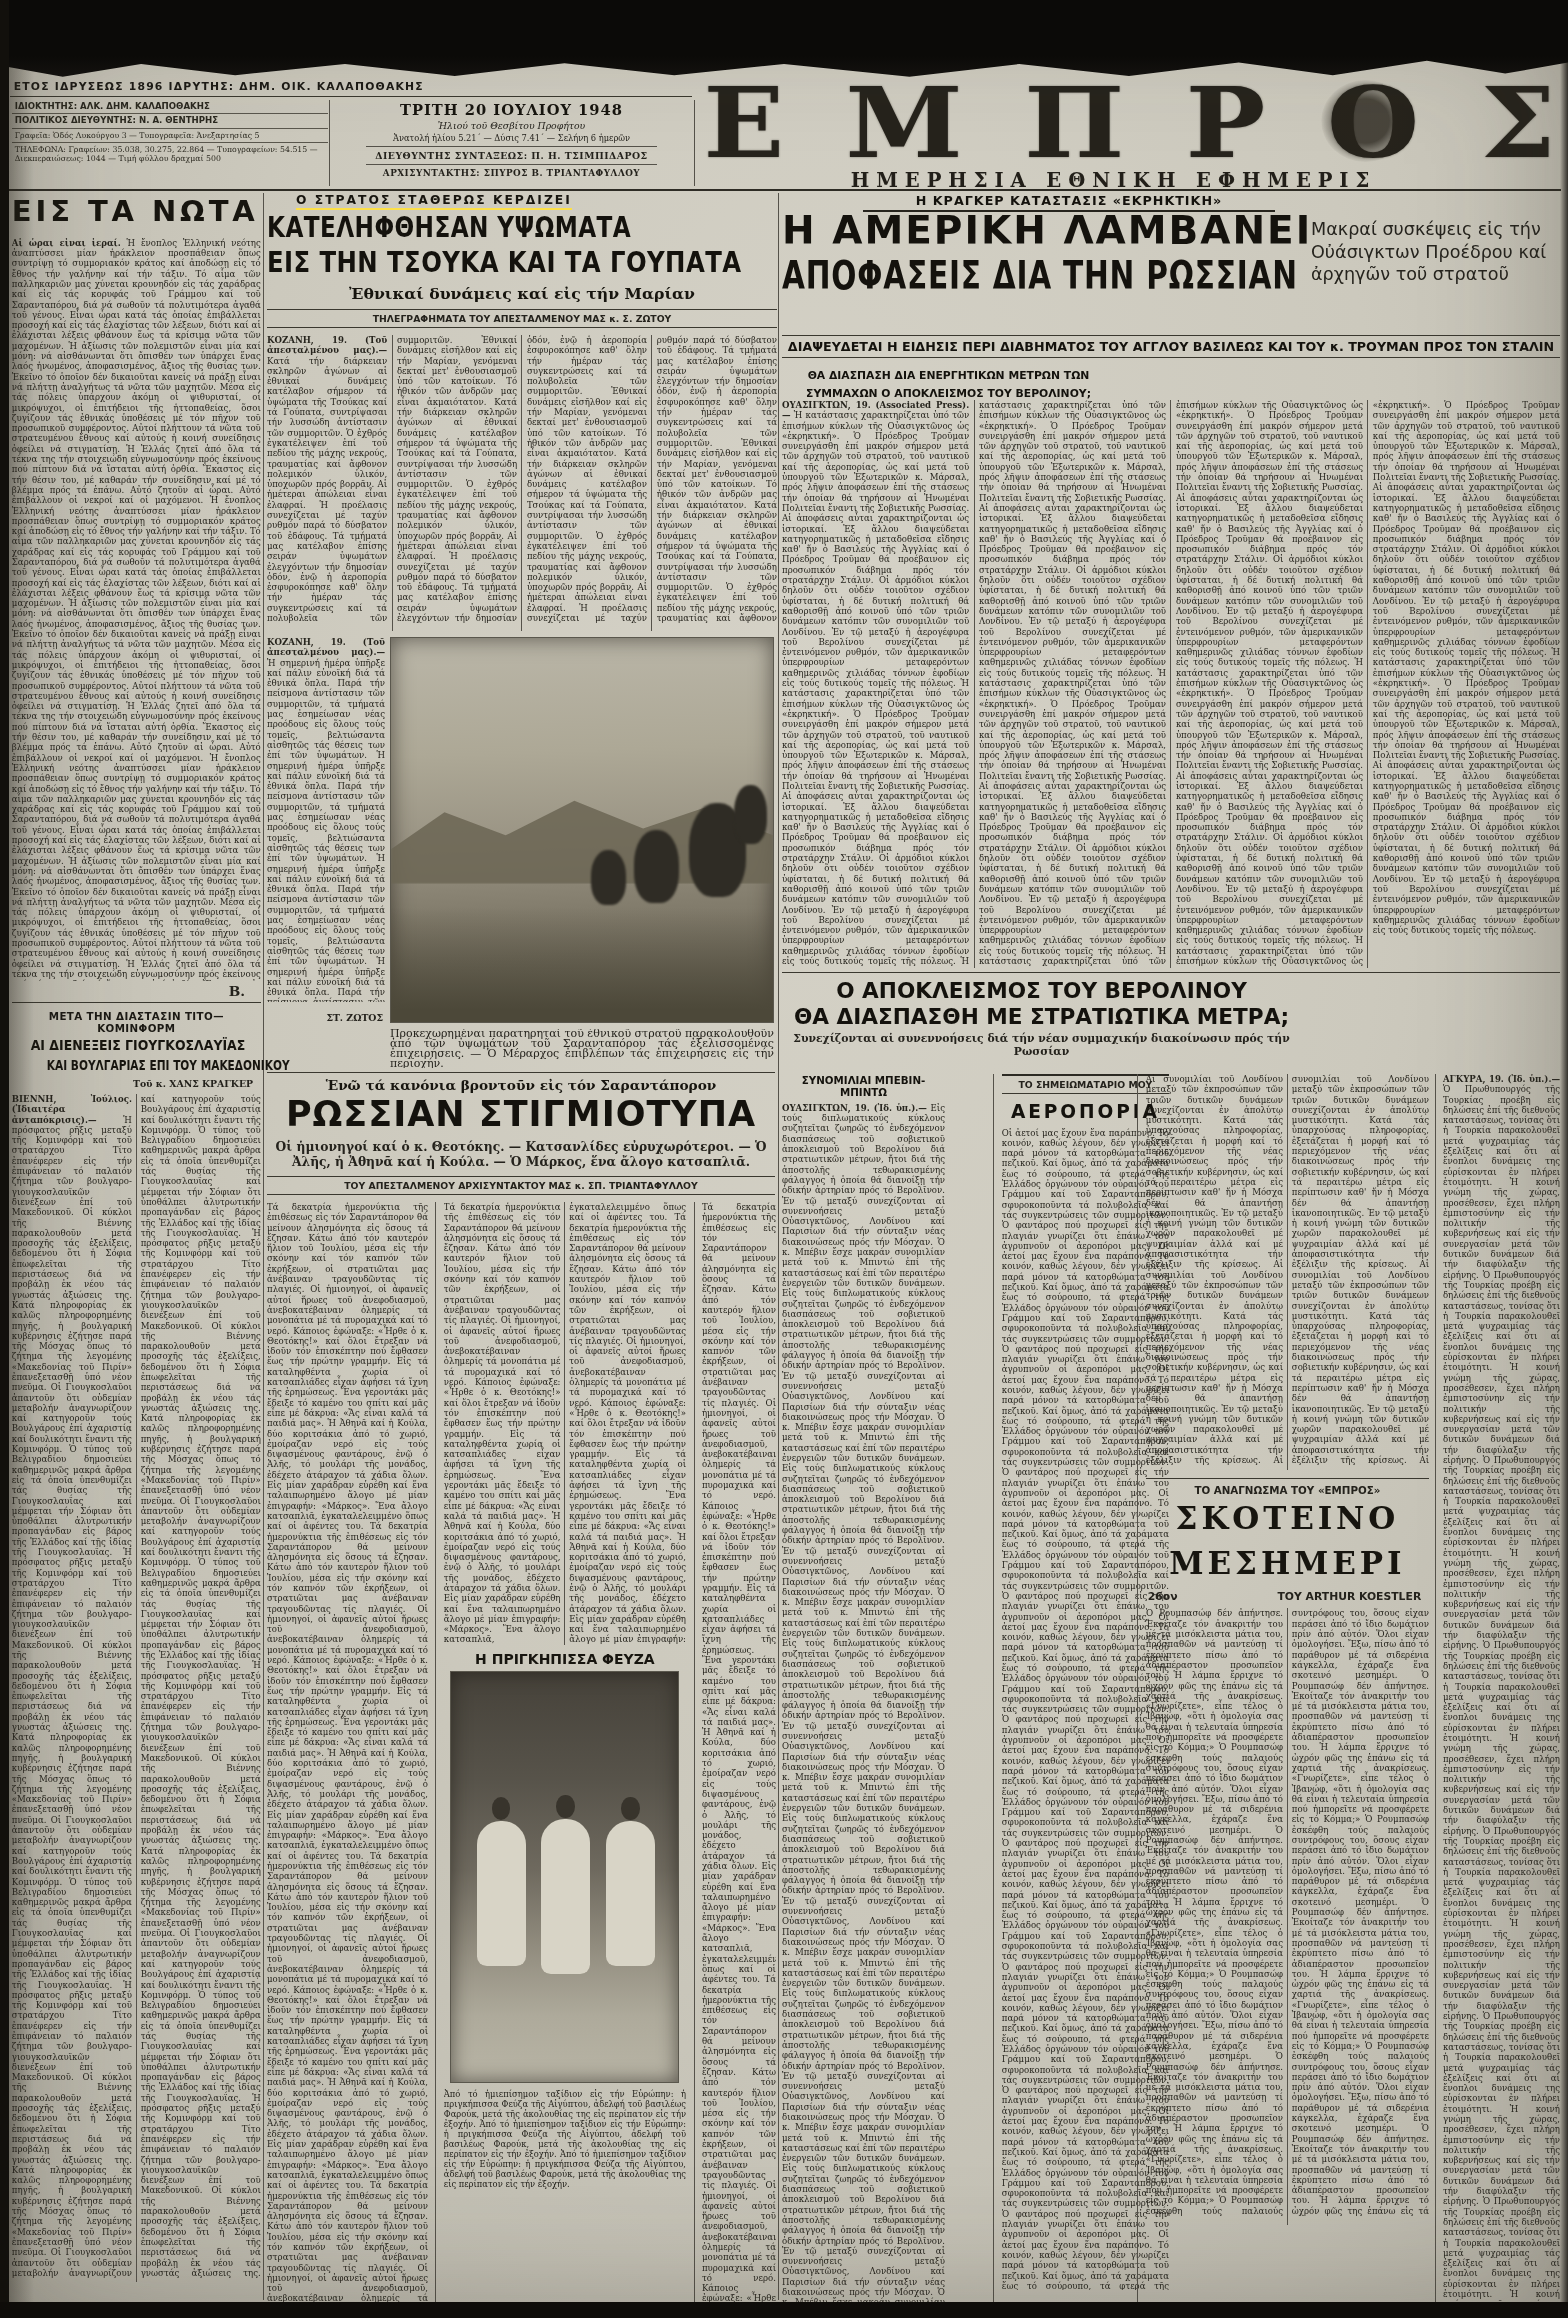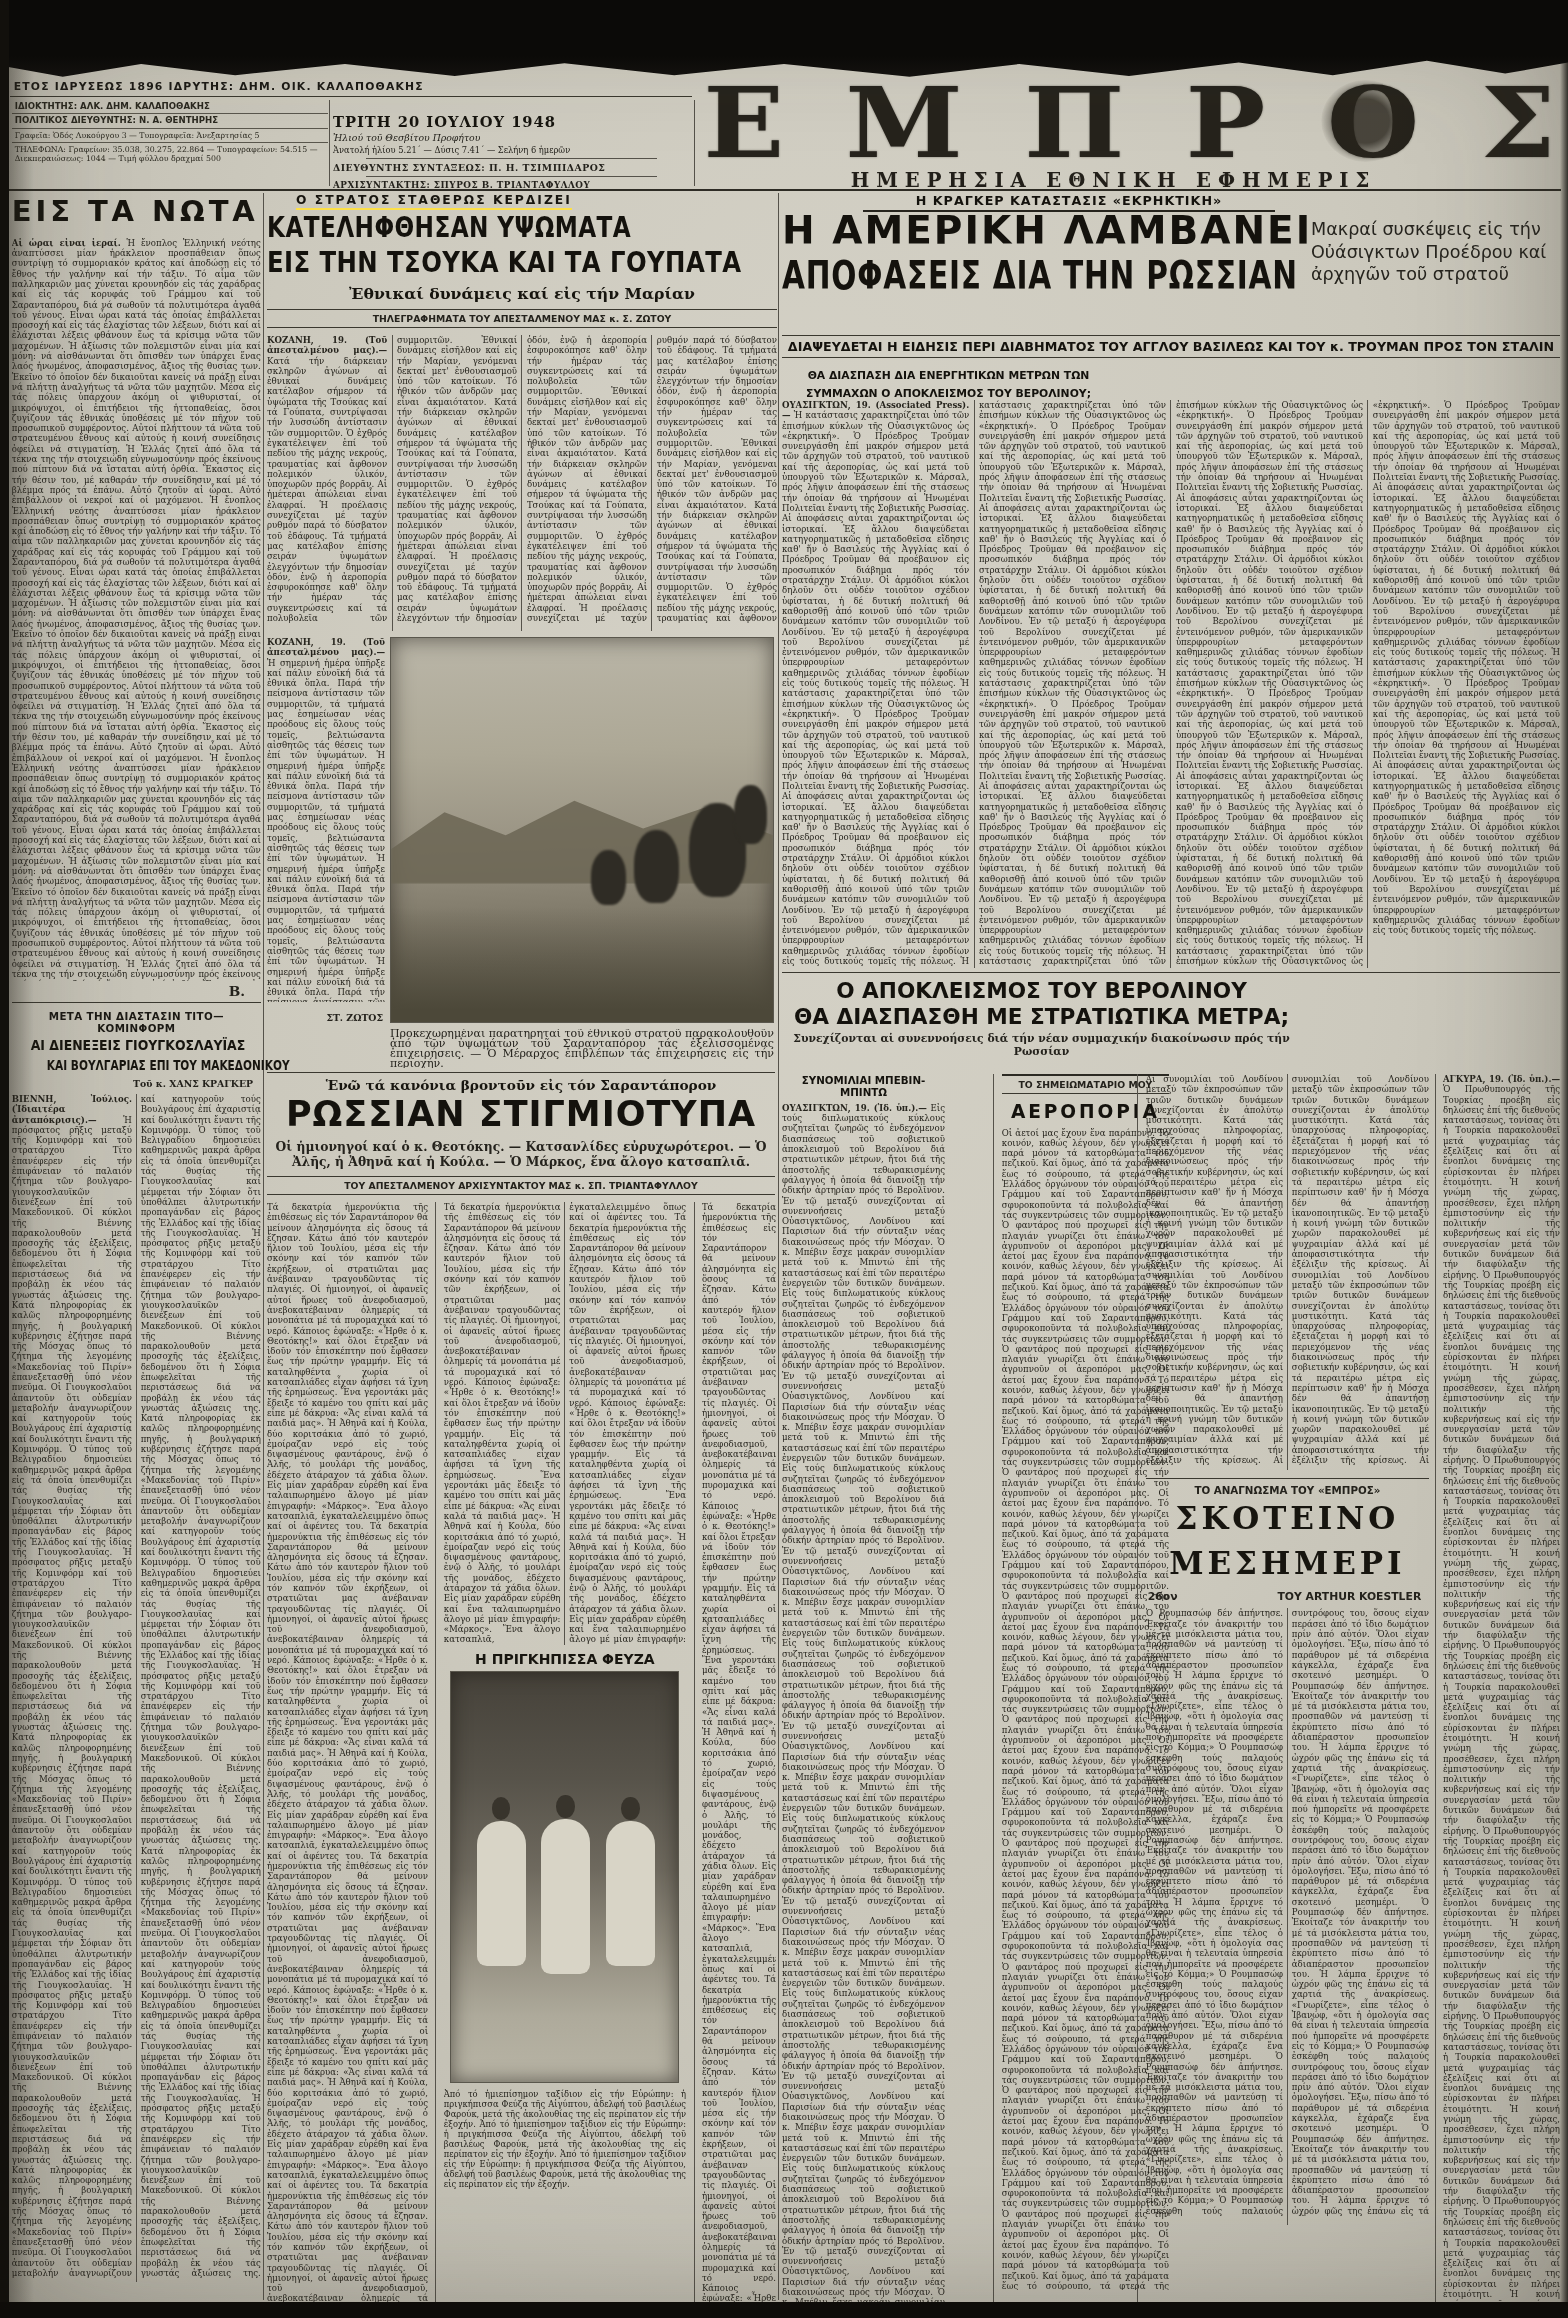--- a/index.html
+++ b/index.html
@@ -18,21 +18,21 @@
   .ctr{text-align:center;}
 
   
   #founding{position:absolute;left:13.7px;top:80px;font-family:"DejaVu Sans",sans-serif;font-weight:700;font-size:10.8px;letter-spacing:1.2px;color:#1c1a15;}
   #mast-rule1{left:9.8px;top:96px;width:682px;}
   #mast-left{position:absolute;left:11.8px;top:100px;width:316px;height:86px;font-size:7.8px;line-height:9.3px;color:#2a281f;}
   .ml-row{padding:2px 2.9px;border-bottom:1px solid #5a574d;}
   .ml-row:last-child{border-bottom:none;}
   .ml-row.b1{font-weight:700;font-size:8.6px;font-family:"DejaVu Sans",sans-serif;}
   #mvr1{left:329px;top:100px;height:86px;}
-  #mast-center{position:absolute;left:333px;top:112px;width:357px;height:86px;text-align:left;}
+  #mast-center{position:absolute;left:333px;top:100px;width:357px;height:86px;text-align:center;}
   #m-date{font-weight:700;font-size:14.7px;margin-top:1px;letter-spacing:1px;color:#17150f;}
   #m-saint{font-style:italic;font-size:9.3px;margin-top:2px;}
   #m-astro{font-size:8.3px;margin-top:2px;}
   .mc-rule{height:1px;background:#55524a;margin:2.9px 33px 0;}
   #m-editor{font-weight:700;font-size:9.3px;margin-top:2.9px;letter-spacing:0.5px;}
   #m-chief{font-weight:700;font-size:8.8px;margin-top:2.9px;letter-spacing:0.5px;}
   #mvr2{left:694px;top:100px;height:86px;}
   #logo{position:absolute;left:698px;top:76px;width:863px;height:92px;display:flex;align-items:center;justify-content:center;font-family:"DejaVu Serif",serif;font-weight:700;font-size:98px;letter-spacing:57px;color:#26231c;transform:scaleX(1.08);transform-origin:center;text-shadow:0 0 2px rgba(38,35,28,.55);}
   .logo-last{margin-right:-57px;}
   .logo-o{position:relative;}

